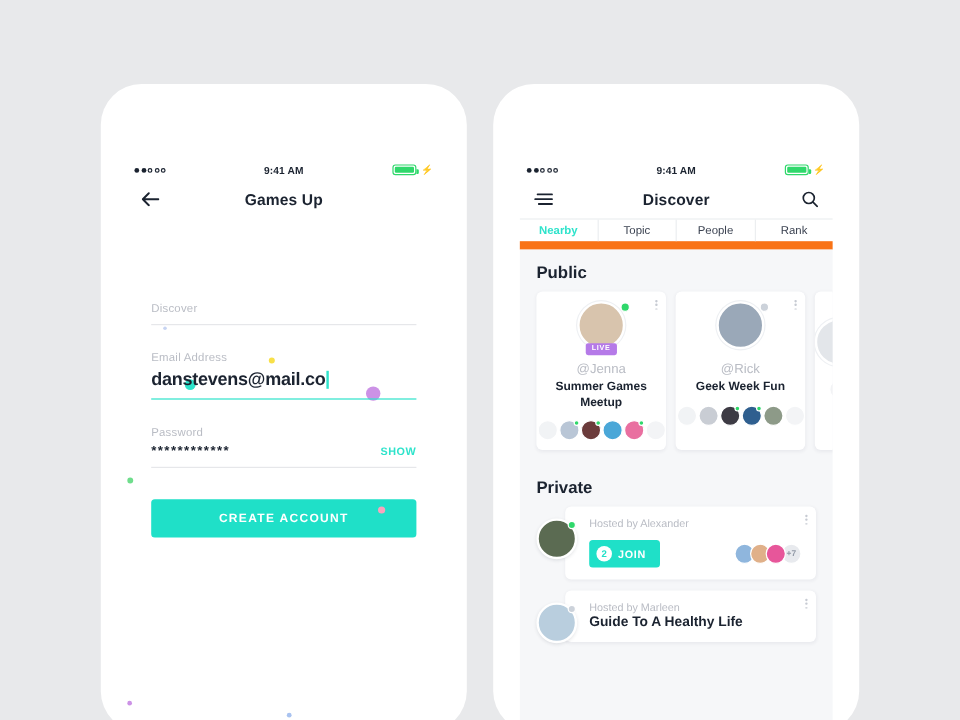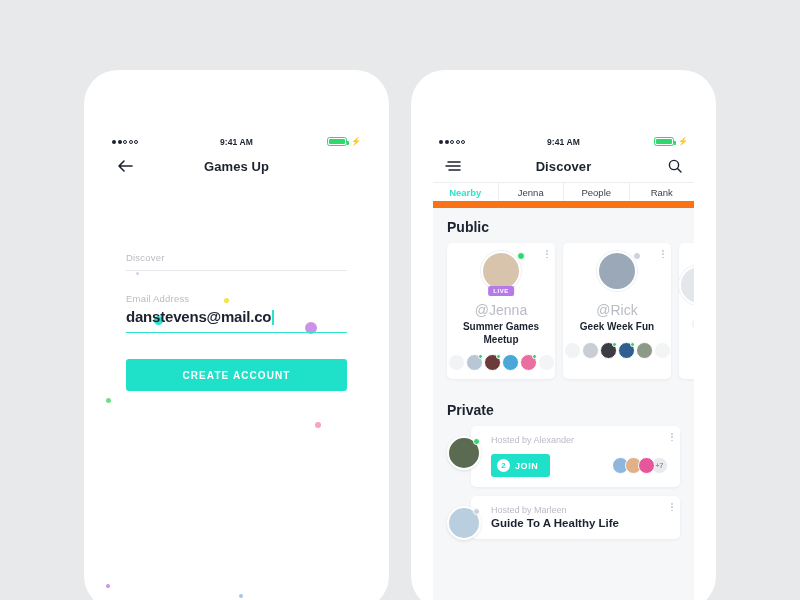--- a/index.html
+++ b/index.html
@@ -128,21 +128,21 @@
     border: 1.5px solid #fff; right: 30px; top: 1px;
   }
   .presence.on { background: #2fd86b; }
   .presence.off { background: #ccd2da; }
   .live-badge {
     position: absolute; left: 50%; transform: translateX(-50%);
     bottom: -5px; background: #b57ae8; color: #fff;
     font-size: 6px; font-weight: bold; letter-spacing: .6px;
     padding: 2px 5px; border-radius: 2px;
   }
-  .handle { text-align: center; font-size: 14px; color: #b9bcc4; margin-bottom: 3px; }
+  .handle { text-align: center; font-size: 11px; color: #b9bcc4; margin-bottom: 3px; }
   .ctitle { text-align: center; font-size: 10px; font-weight: bold; color: #1b2330; line-height: 1.25; padding: 0 6px 8px; }
   .av-strip { display: flex; align-items: center; justify-content: center; gap: 1px; padding: 0 3px 8px; }
   .av-sm { width: 17px; height: 17px; border-radius: 50%; border: 1.5px solid #fff; position: relative; flex: 0 0 auto; }
   .av-sm .pdot { position: absolute; right: -1px; top: -1px; width: 5px; height: 5px; border-radius: 50%; background: #2fd86b; border: 1px solid #fff; }
   .av-sm.faded { opacity: .35; }
 
   .prow { display: flex; align-items: flex-start; padding: 0 14px 9px; position: relative; }
   .prow .host-av { width: 34px; height: 34px; border-radius: 50%; border: 2.5px solid #fff; box-shadow: 0 1px 3px rgba(30,40,60,.12); position: relative; z-index: 2; margin-top: 10px; }
   .prow .host-av .pdot { position: absolute; right: -1px; top: 0px; width: 7px; height: 7px; border-radius: 50%; border: 1.5px solid #fff; }
   .pcard2 {
@@ -225,20 +225,28 @@
         </div>
 
         <div class="field" style="margin-top:22px">
           <div class="field-label">Email Address</div>
           <div class="field-row">
             <div class="field-value"><span>danstevens@mail.co</span><span class="caret"></span></div>
           </div>
           <div class="underline active"></div>
         </div>
 
+        <div class="field" style="margin-top:22px">
+          <div class="field-label">Password</div>
+          <div class="field-row">
+            <div class="field-value pw">************</div>
+            <div class="show-link">SHOW</div>
+          </div>
+          <div class="underline"></div>
+        </div>
 
         <button class="cta">CREATE ACCOUNT</button>
 
         
       </div>
     </div>
   </div>
 
   <div class="phone" id="phone-right">
     <div class="screen">
@@ -270,21 +278,21 @@
         <span class="icon-btn right">
           <svg width="14" height="14" viewBox="0 0 14 14">
             <circle cx="6" cy="6" r="4.6" stroke="#1b2330" stroke-width="1.4" fill="none"></circle>
             <path d="M9.5 9.5 L13 13" stroke="#1b2330" stroke-width="1.4" stroke-linecap="round"></path>
           </svg>
         </span>
       </div>
 
       <div class="tabbar" id="tabbar">
           <div class="tab active">Nearby</div>
-          <div class="tab">Jenna</div>
+          <div class="tab">Topic</div>
           <div class="tab">People</div>
           <div class="tab">Rank</div>
         </div>
 
       <div class="disc-body">
         <div class="sect-title">Public</div>
         <div class="cards-row" id="public-cards">
             <div class="pcard">
     <div class="kebab">
                 <i></i>

